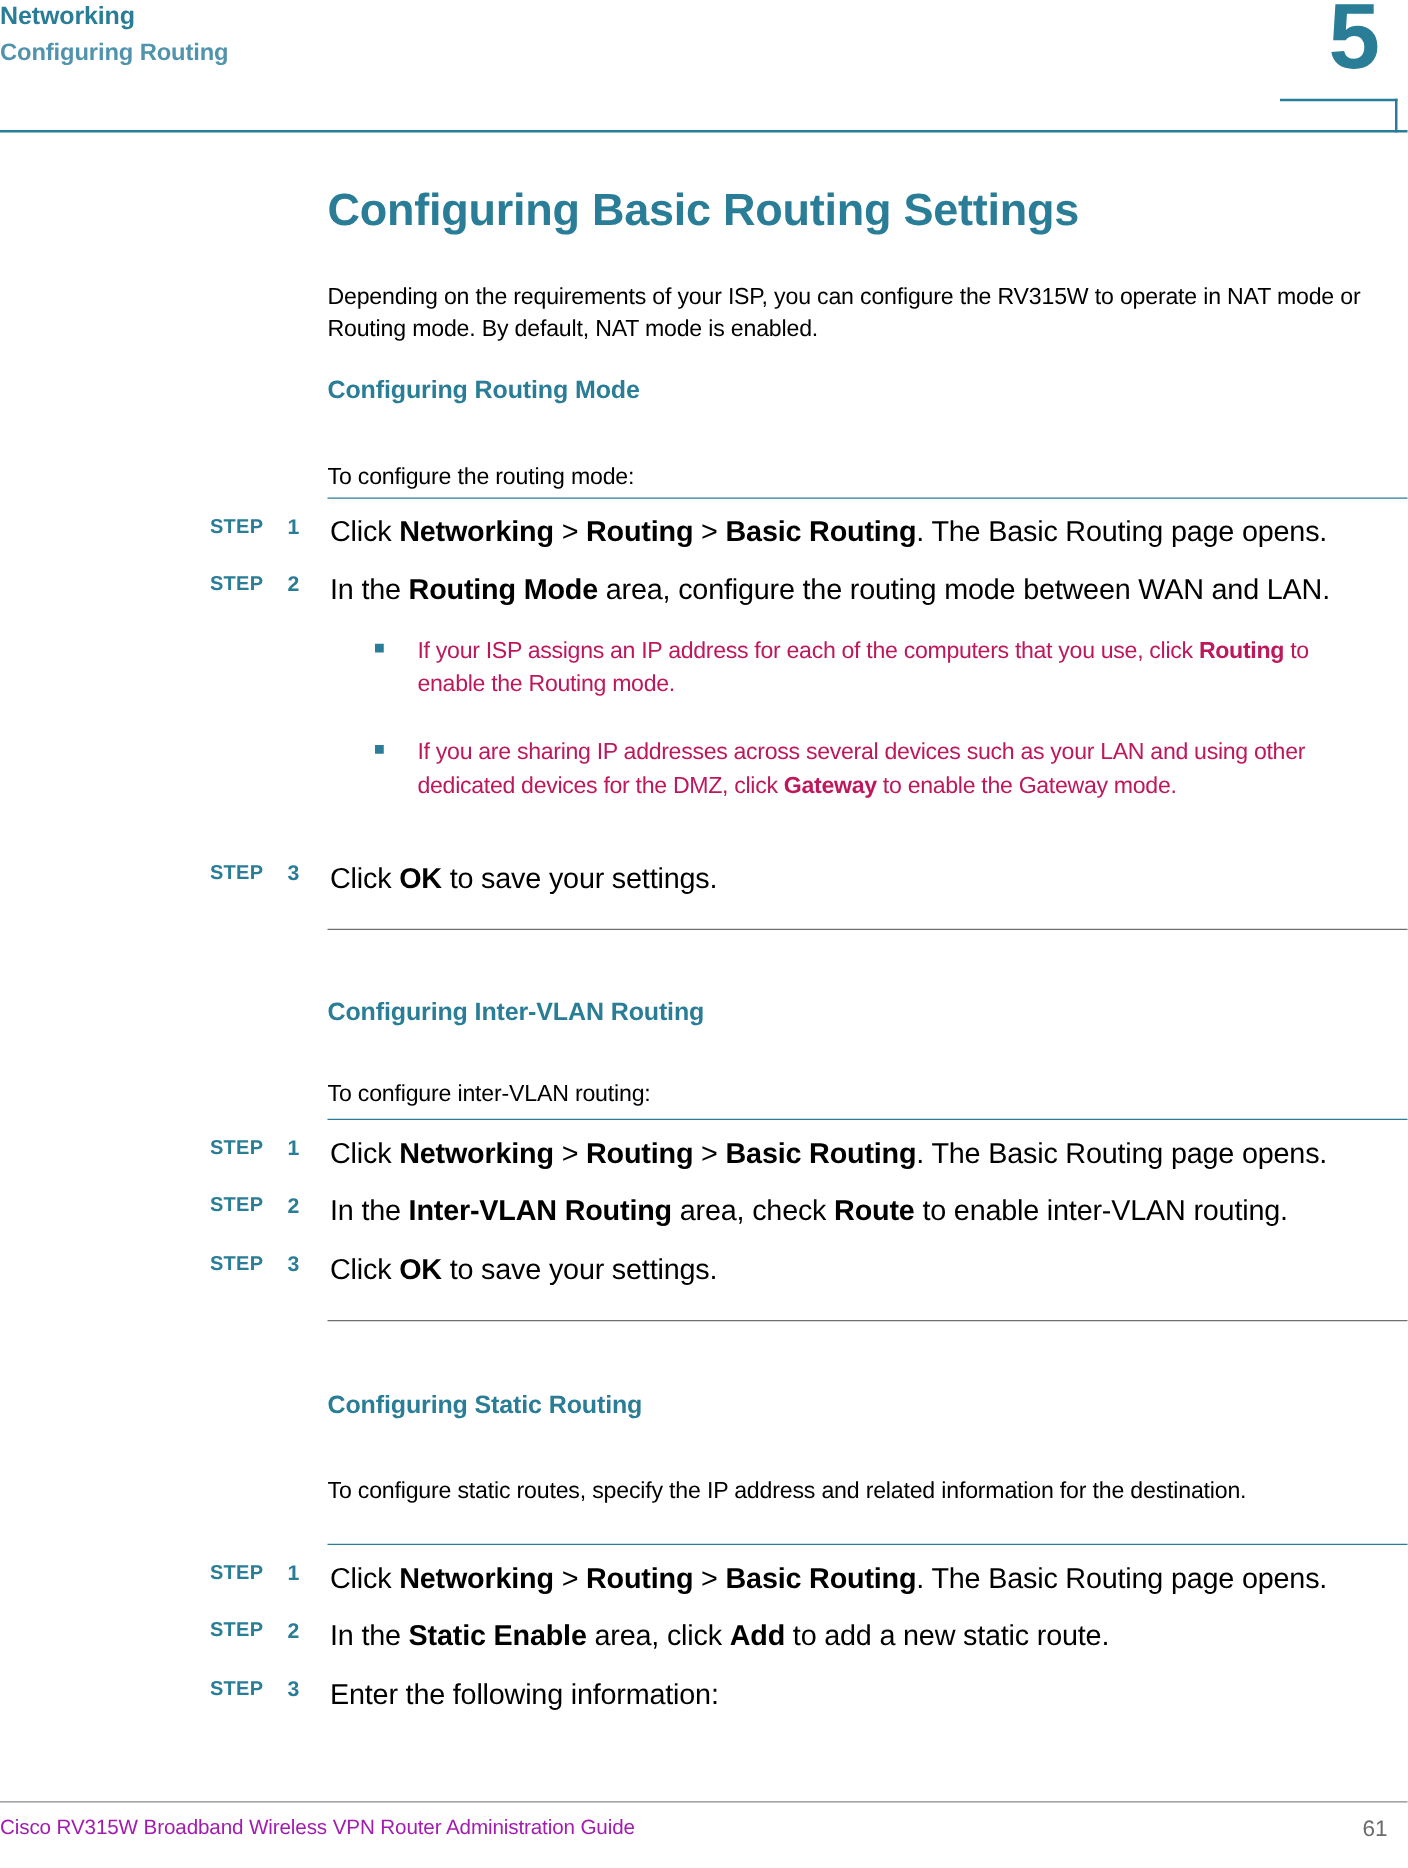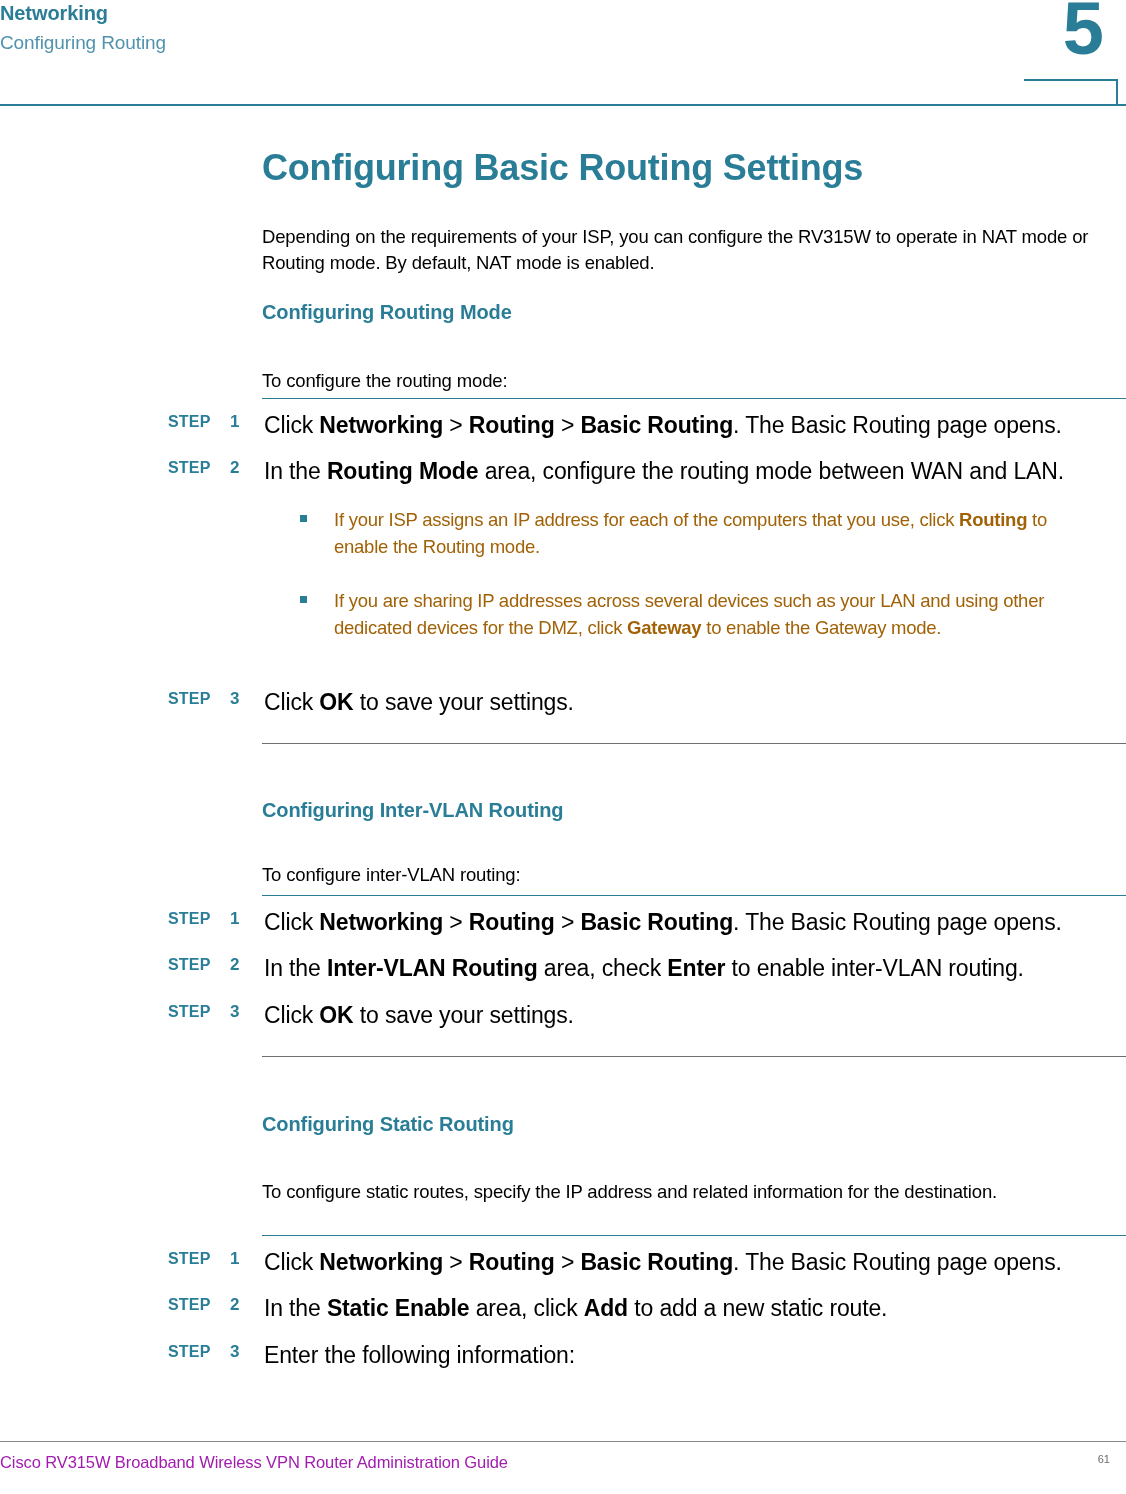--- a/index.html
+++ b/index.html
@@ -31,21 +31,21 @@
     font-size: 20px;
     font-weight: bold;
     color: #2a7d96;
     letter-spacing: -0.1px;
   }
   .hdr-section-title {
     position: absolute;
     left: 0;
     top: 32px;
     font-size: 19px;
-    font-weight: normal;
+    font-weight: bold;
     color: #5193ad;
     letter-spacing: -0.1px;
   }
   .hdr-chapter-number {
     position: absolute;
     right: 22px;
     top: -8px;
     font-size: 74px;
     font-weight: bold;
     color: #2a7d96;
@@ -161,21 +161,21 @@
   }
   .step-text b { font-weight: bold; }
 
   .bullet-item {
     position: absolute;
     left: 300px;
     width: 800px;
     font-size: 18.5px;
     line-height: 27px;
     letter-spacing: -0.25px;
-    color: #a16207;
+    color: #be185d;
   }
   .bullet-mark {
     position: absolute;
     left: 0;
     top: 9px;
     width: 7px;
     height: 7px;
     background: #2a7d96;
   }
   .bullet-body {
@@ -203,21 +203,21 @@
     left: 0;
     top: 12px;
     font-size: 16.5px;
     color: #a21caf;
     letter-spacing: -0.1px;
   }
   .footer-page {
     position: absolute;
     right: 16px;
     top: 12px;
-    font-size: 11px;
+    font-size: 18px;
     color: #6b6b6b;
   }
 </style>
 </head>
 <body>
 
 <div class="page-header">
   <div class="hdr-chapter-title">Networking</div>
   <div class="hdr-section-title">Configuring Routing</div>
   <div class="hdr-chapter-number">5</div>
@@ -275,21 +275,21 @@
 
   <div class="step" style="top:803px;">
     <span class="step-label">STEP</span>
     <span class="step-num">1</span>
     <span class="step-text">Click <b>Networking</b> &gt; <b>Routing</b> &gt; <b>Basic Routing</b>. The Basic Routing page opens.</span>
   </div>
 
   <div class="step" style="top:849px;">
     <span class="step-label">STEP</span>
     <span class="step-num">2</span>
-    <span class="step-text">In the <b>Inter-VLAN Routing</b> area, check <b>Enter</b> to enable inter-VLAN routing.</span>
+    <span class="step-text">In the <b>Inter-VLAN Routing</b> area, check <b>Route</b> to enable inter-VLAN routing.</span>
   </div>
 
   <div class="step" style="top:896px;">
     <span class="step-label">STEP</span>
     <span class="step-num">3</span>
     <span class="step-text">Click <b>OK</b> to save your settings.</span>
   </div>
 
   <div class="rule-gray" style="top:950px;"></div>
 

